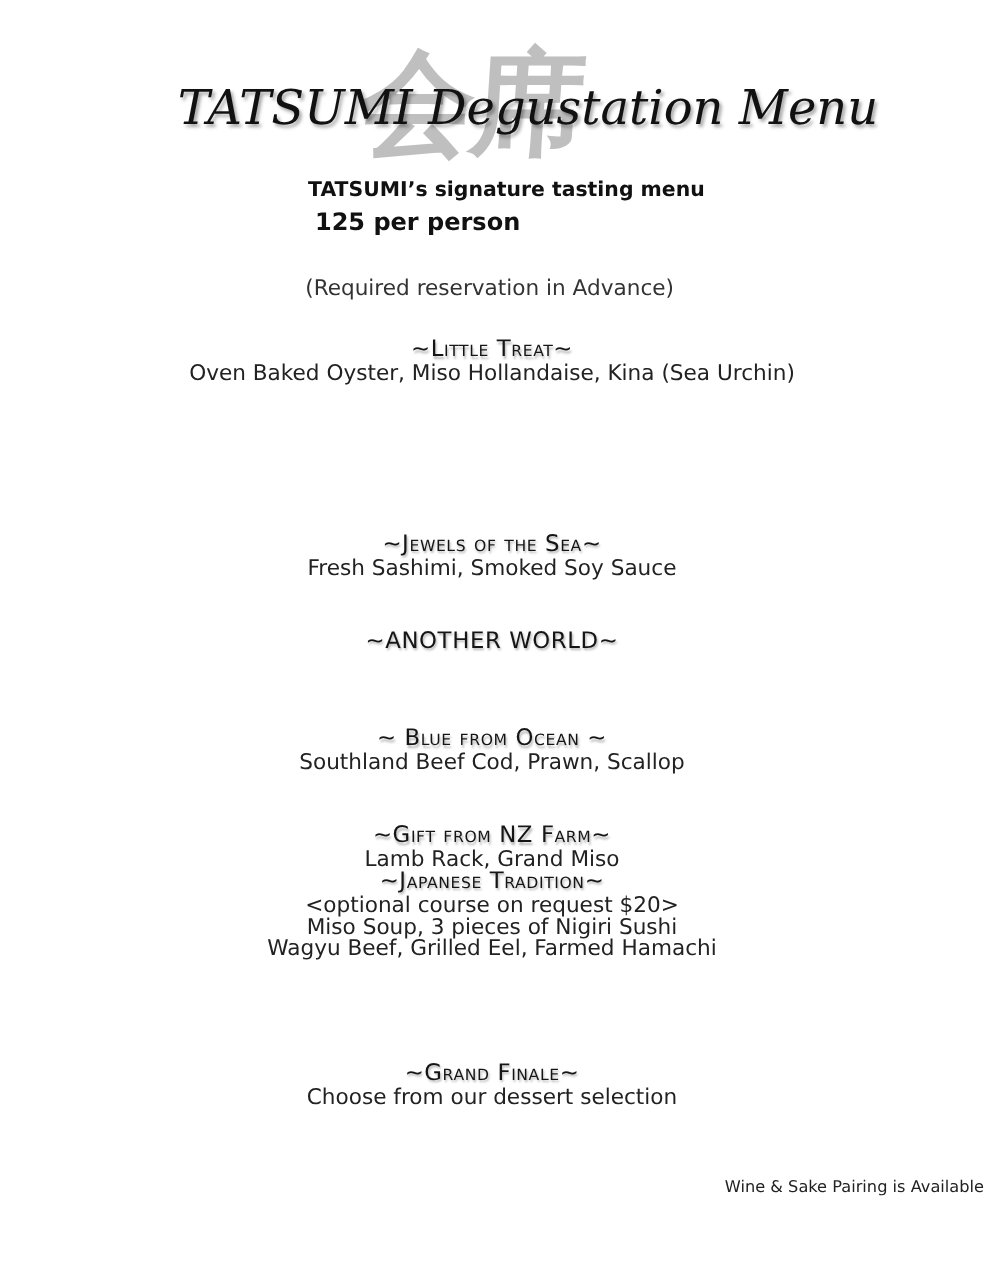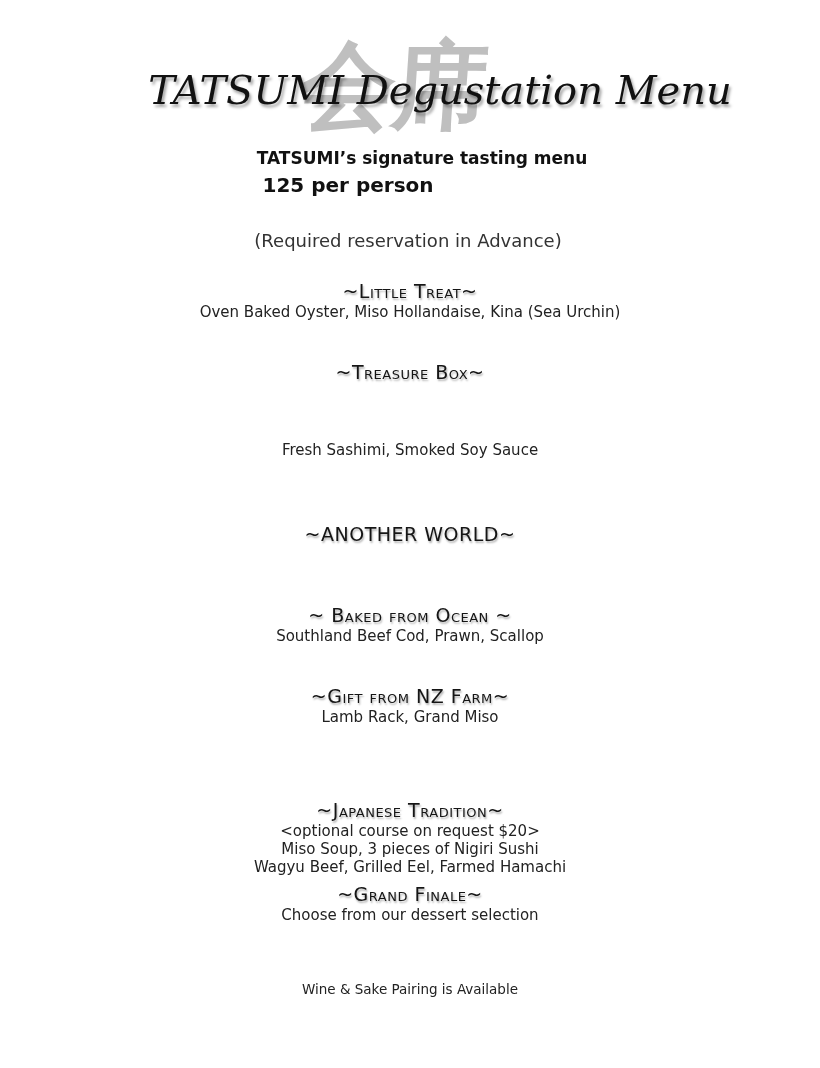--- a/index.html
+++ b/index.html
@@ -99,30 +99,30 @@
       font-family: "DejaVu Sans", sans-serif;
       font-variant: small-caps;
       font-size: 19px;
       color: #151515;
       text-shadow: 1px 2px 2px rgba(0,0,0,0.3);
       letter-spacing: 0.5px;
       line-height: 24px;
     }
     .course-desc {
       font-family: "DejaVu Sans", sans-serif;
-      font-size: 15px;
+      font-size: 18px;
       color: #222;
       line-height: 18px;
     }
     .pairing {
       position: absolute;
       top: 980px;
       left: 0;
       width: 820px;
-      text-align: center;
+      text-align: right;
       font-family: "DejaVu Sans", sans-serif;
       font-size: 13.5px;
       color: #222;
       line-height: 18px;
     }
   </style>
 </head>
 <body>
 
 <div class="header">
@@ -132,37 +132,37 @@
   <div class="price">125 per person</div>
   <div class="reservation">(Required reservation in Advance)</div>
 </div>
 
 <div class="courses">
   <div class="course" style="top:279px">
     <div class="course-name">~Little Treat~</div>
     <div class="course-desc">Oven Baked Oyster, Miso Hollandaise, Kina (Sea Urchin)</div>
   </div>
   <div class="course" style="top:360px">
-    <div class="course-name">~Treasure Box~</div>
   </div>
   <div class="course" style="top:441px">
+    <div class="course-name">~Jewels of the Sea~</div>
     <div class="course-desc">Fresh Sashimi, Smoked Soy Sauce</div>
   </div>
   <div class="course" style="top:522px">
     <div class="course-name" style="font-variant:normal">~ANOTHER WORLD~</div>
   </div>
   <div class="course" style="top:603px">
-    <div class="course-name">~ Baked from Ocean ~</div>
+    <div class="course-name">~ Blue from Ocean ~</div>
     <div class="course-desc">Southland Beef Cod, Prawn, Scallop</div>
   </div>
   <div class="course" style="top:684px">
     <div class="course-name">~Gift from NZ Farm~</div>
     <div class="course-desc">Lamb Rack, Grand Miso</div>
   </div>
-  <div class="course" style="top:798px">
+  <div class="course" style="top:722px">
     <div class="course-name">~Japanese Tradition~</div>
     <div class="course-desc">&lt;optional course on request $20&gt;</div>
     <div class="course-desc">Miso Soup, 3 pieces of Nigiri Sushi</div>
     <div class="course-desc">Wagyu Beef, Grilled Eel, Farmed Hamachi</div>
   </div>
   <div class="course" style="top:882px">
     <div class="course-name">~Grand Finale~</div>
     <div class="course-desc">Choose from our dessert selection</div>
   </div>
 </div>

